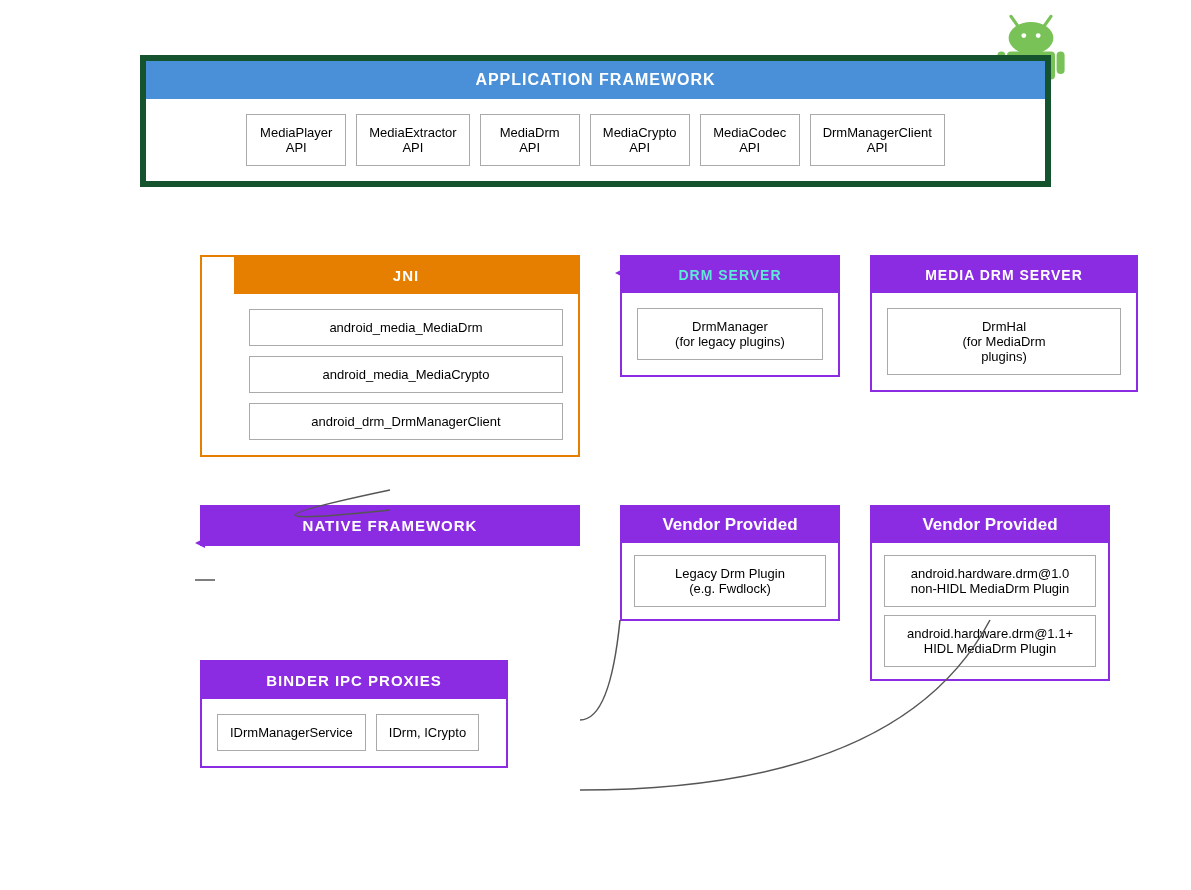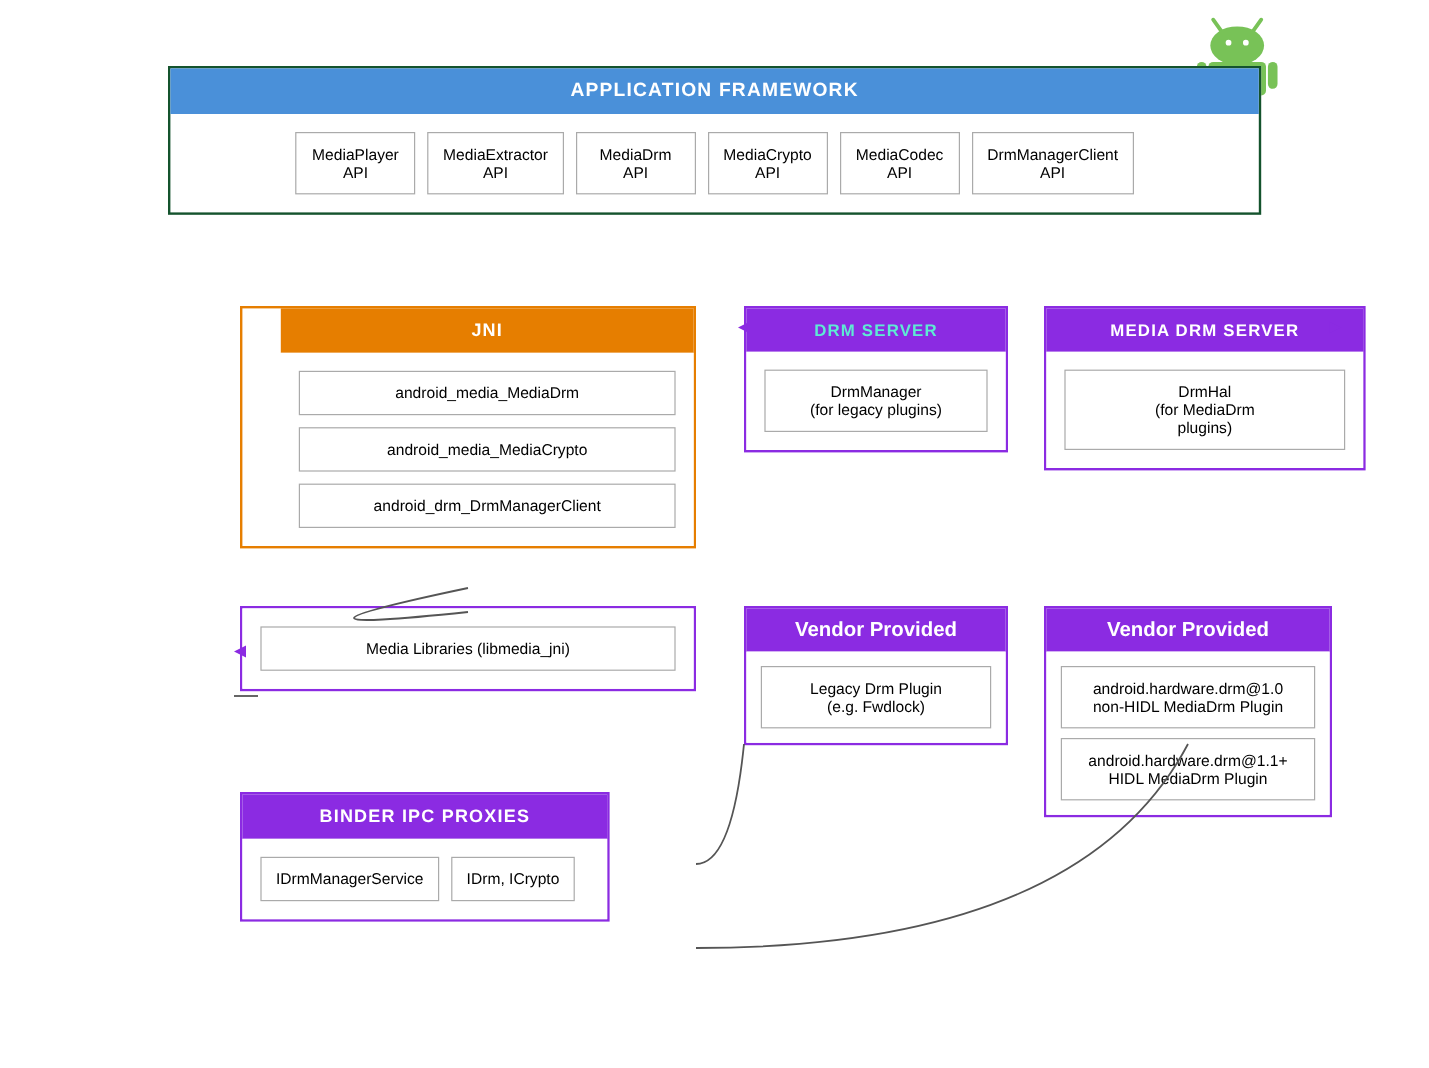--- a/index.html
+++ b/index.html
@@ -27,21 +27,21 @@
       width: 80px;
       height: 80px;
     }
 
     
     .app-framework {
       position: absolute;
       top: 55px;
       left: 140px;
       right: 140px;
-      border: 2px solid #14532d;
+      border: 6px solid #14532d;
       background: #fff;
     }
 
     .app-framework-header {
       background: #4a90d9;
       color: #fff;
       text-align: center;
       padding: 10px;
       font-size: 16px;
       font-weight: bold;
@@ -288,22 +288,22 @@
   <div class="jni-block">
     <div class="jni-header">JNI</div>
     <div class="jni-body">
       <div class="inner-box">android_media_MediaDrm</div>
       <div class="inner-box">android_media_MediaCrypto</div>
       <div class="inner-box">android_drm_DrmManagerClient</div>
     </div>
   </div>
 
   <div class="native-block">
-    <div class="native-body">
-      <div class="inner-box">Media Libraries (libmedia_jni)</div>
+    <div class="native-header header-relative">
+      <span>NATIVE FRAMEWORK</span>
     </div>
   </div>
 
   <div class="binder-block">
     <div class="binder-header">BINDER IPC PROXIES</div>
     <div class="binder-body">
       <div class="inner-box">IDrmManagerService</div>
       <div class="inner-box">IDrm, ICrypto</div>
     </div>
   </div>

